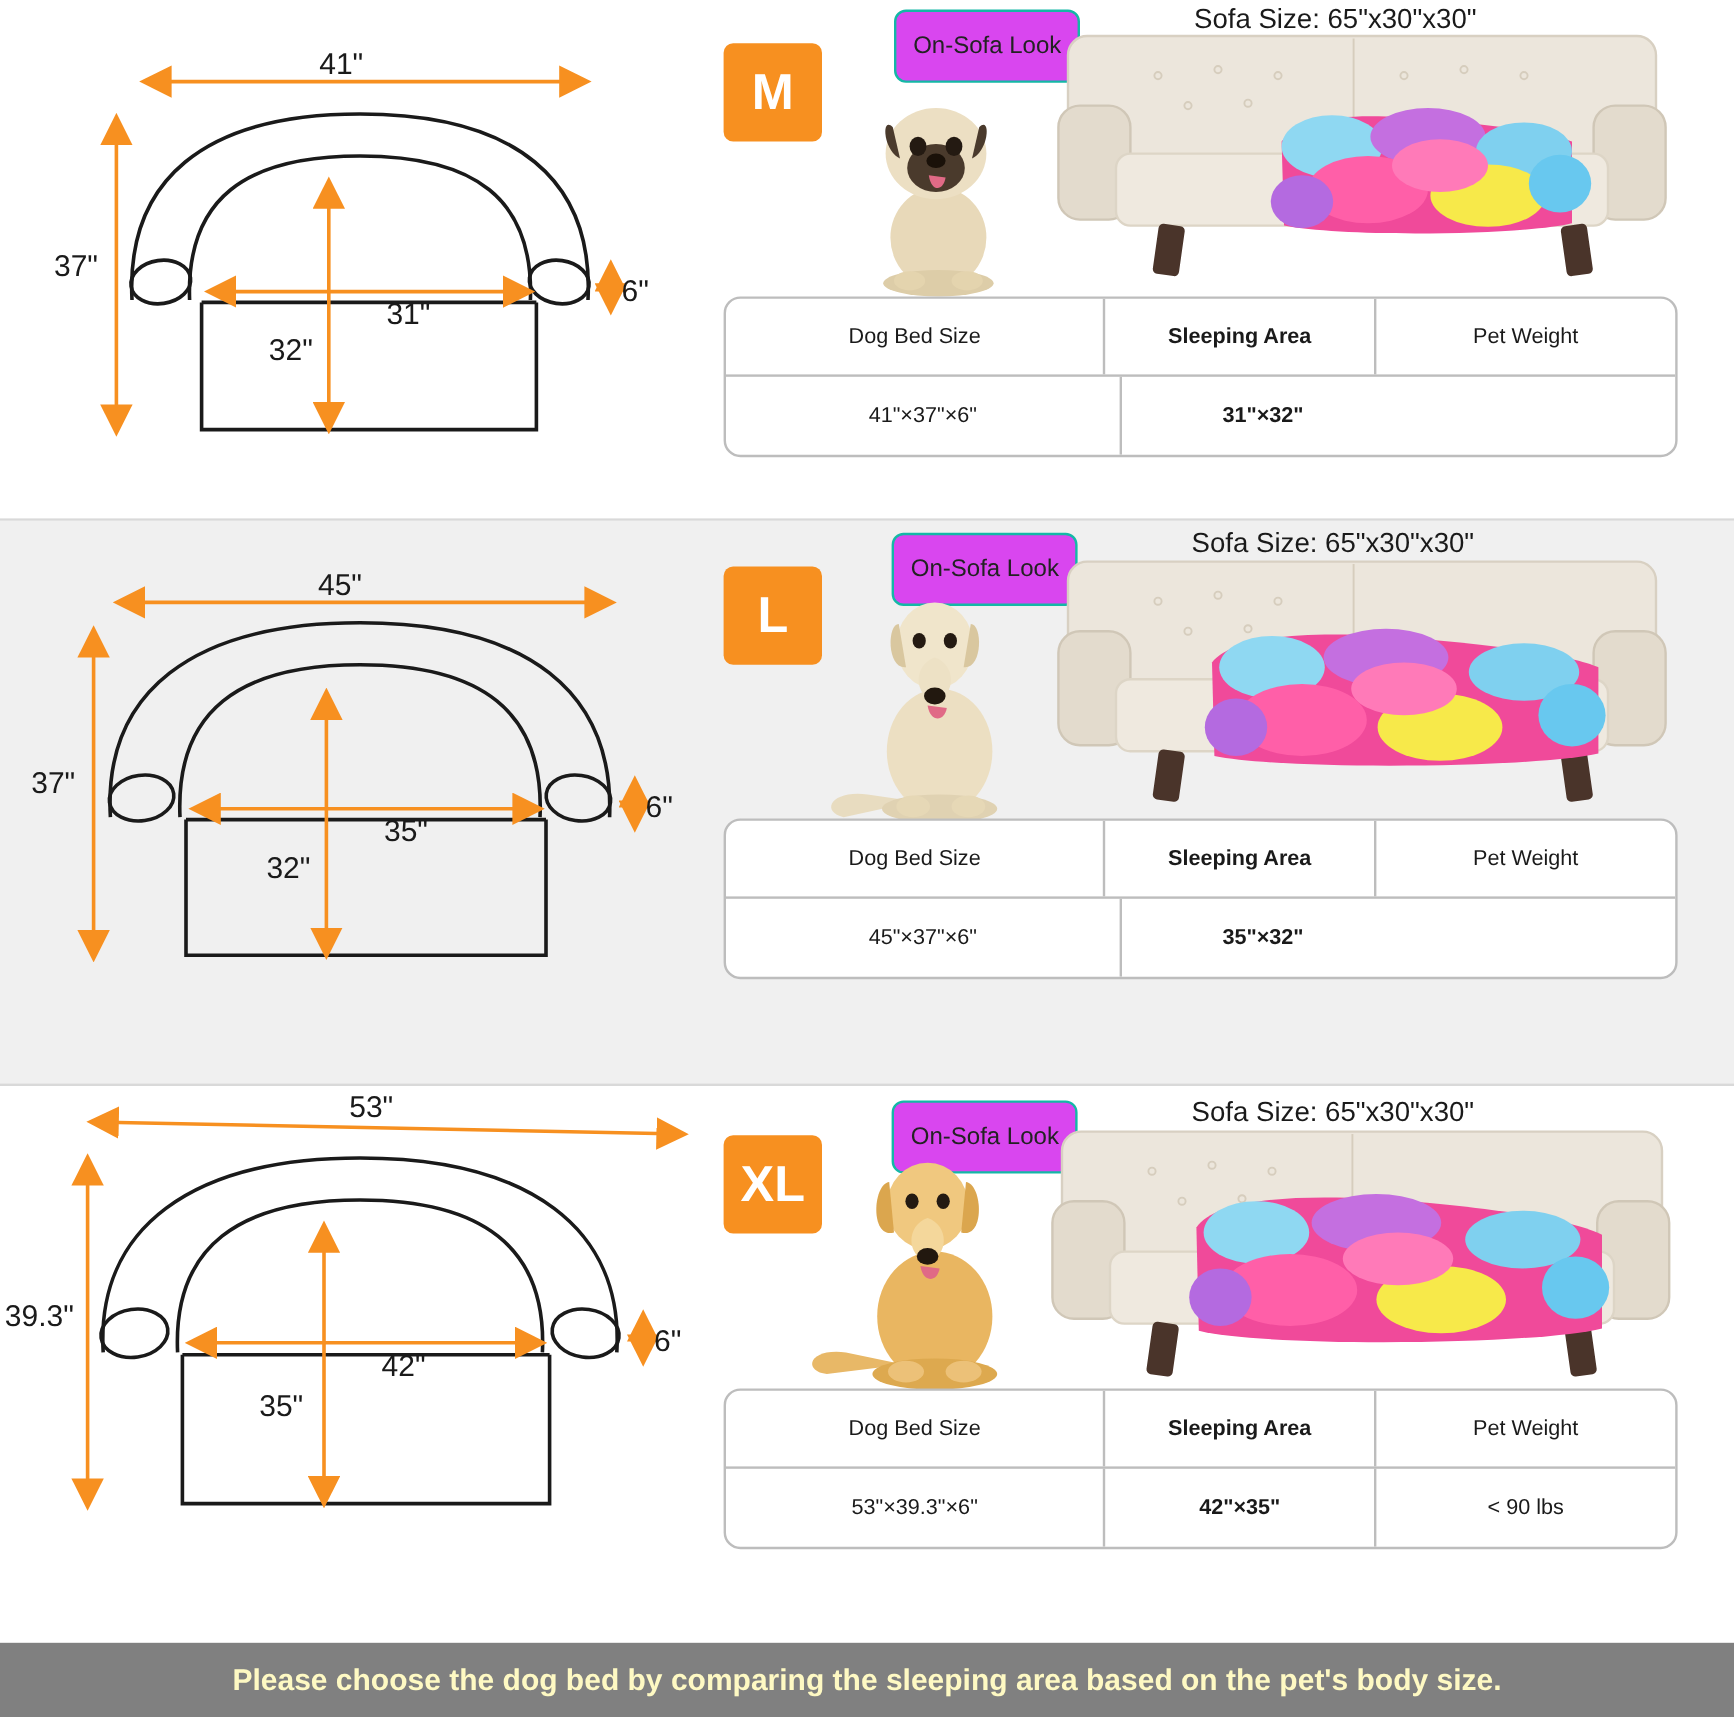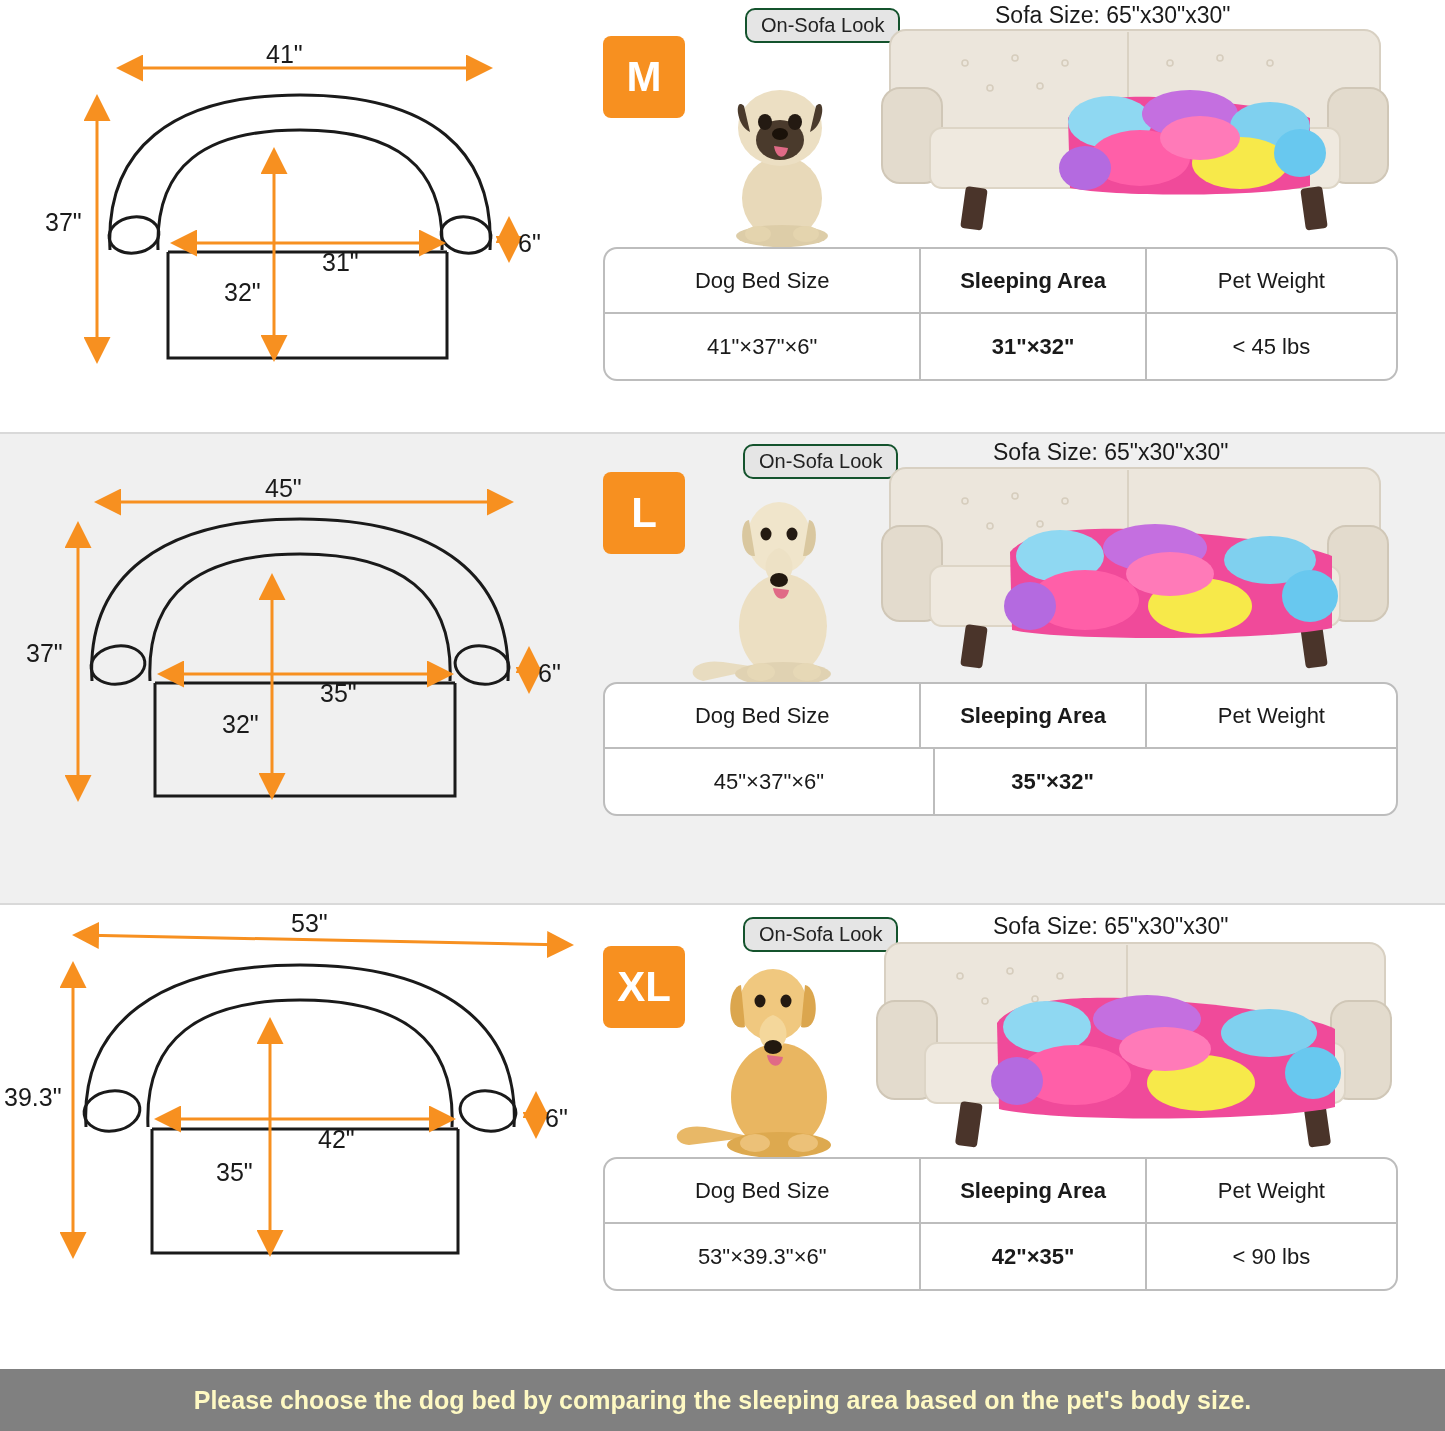--- a/index.html
+++ b/index.html
@@ -45,24 +45,24 @@
     font-weight: bold;
     display: flex;
     align-items: center;
     justify-content: center;
     letter-spacing: 0px;
   }
 
   
   .pill {
     position: absolute;
-    border: 2px solid #14532d;
+    border: 2px solid #14b8a6;
     border-radius: 10px;
-    background: #e5e5e5;
-    padding: 4px 14px;
+    background: #d946ef;
+    padding: 17px 14px;
     font-size: 20px;
     color: #222;
     white-space: nowrap;
   }
 
   
   .sofa-caption {
     position: absolute;
     font-size: 23px;
     color: #1a1a1a;
@@ -80,21 +80,21 @@
   }
   .spec-table .trow {
     display: flex;
     height: 65px;
   }
   .spec-table .trow.head { border-bottom: 2px solid #bdbdbd; }
   .spec-table .cell {
     display: flex;
     align-items: center;
     justify-content: center;
-    font-size: 22px;
+    font-size: 18px;
     color: #1a1a1a;
     border-right: 2px solid #bdbdbd;
   }
   .spec-table .cell:last-child { border-right: none; }
   .c1 { width: 330px; }
   .c2 { width: 235px; font-weight: bold; }
   .c3 { width: 260px; }
 
   
   .footer {
@@ -220,21 +220,20 @@
 
       <div class="spec-table" style="left:8px;top:247px;">
         <div class="trow head">
           <div class="cell c1">Dog Bed Size</div>
           <div class="cell c2">Sleeping Area</div>
           <div class="cell c3">Pet Weight</div>
         </div>
         <div class="trow">
           <div class="cell c1">41"×37"×6"</div>
           <div class="cell c2">31"×32"</div>
-          <div class="cell c3">&lt; 45 lbs</div>
         </div>
       </div>
     </div>
   </div>
 
   <div class="size-row shaded" style="height:471px;">
 
     <div class="diagram-col">
       <svg class="diagram-svg" width="595" height="469" viewBox="0 0 595 469">
         <defs>

